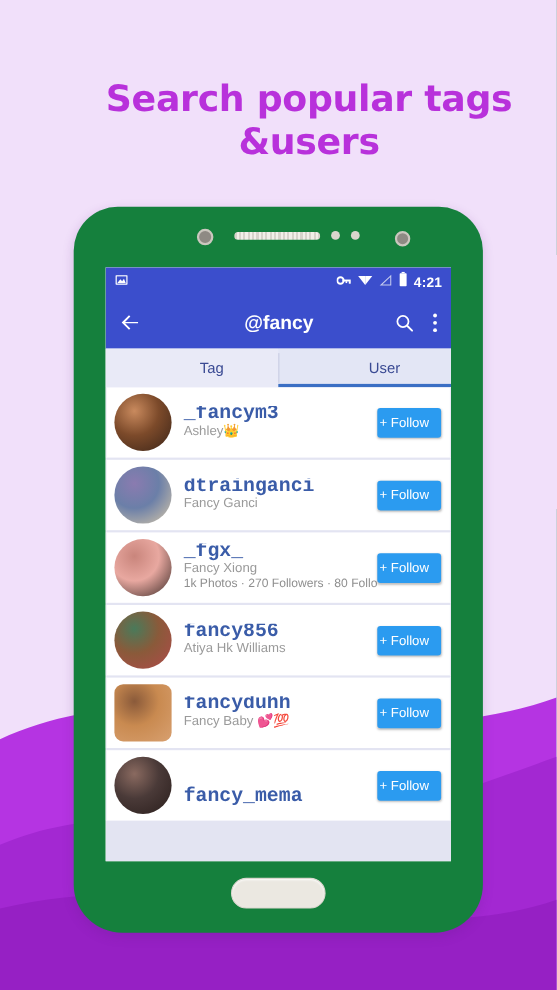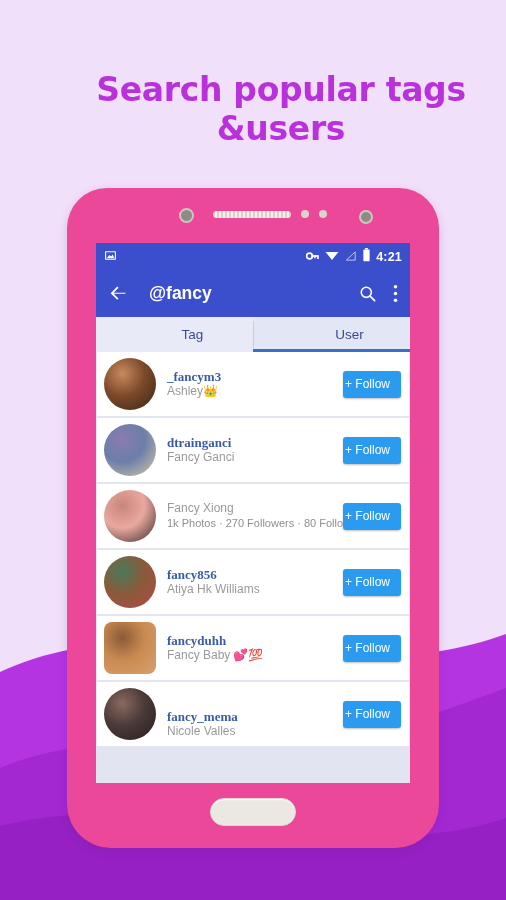--- a/index.html
+++ b/index.html
@@ -43,21 +43,21 @@
     font-family: "DejaVu Sans", sans-serif;
   }
 
   
   #phone {
     position: absolute;
     left: 67px;
     top: 188px;
     width: 372px;
     height: 660px;
-    background: #ec4899;
+    background: #15803d;
     border-radius: 40px 40px 44px 44px;
     box-shadow: 0 3px 10px rgba(90, 30, 120, 0.18);
   }
   #phone-top {
     position: absolute;
     left: 0;
     top: 0;
     width: 372px;
     height: 55px;
   }
@@ -195,26 +195,26 @@
     overflow: hidden;
   }
   .avatar.sq { border-radius: 8px; }
   .row-text {
     flex: 1;
     padding-left: 11px;
     min-width: 0;
     overflow: hidden;
   }
   .uname {
-    font-size: 13px;
+    font-size: 18px;
     font-weight: bold;
     color: #3a5ca8;
     line-height: 15px;
     white-space: nowrap;
-    font-family: Liberation Serif, serif;
+    font-family: Liberation Mono, monospace;
   }
   .fullname {
     font-size: 12px;
     color: #9a9a9a;
     line-height: 15px;
     white-space: nowrap;
     font-family: "Liberation Sans", sans-serif;
   }
   .stats {
     font-size: 11px;
@@ -311,21 +311,21 @@
           <span>
             <svg width="9" height="14" viewBox="0 0 12 20">
               <rect x="4" y="0" width="4" height="2" fill="#fff"></rect>
               <rect x="1.5" y="2" width="9" height="17" rx="1" fill="#fff"></rect>
             </svg>
           </span>
           <span id="clock">4:21</span>
         </div>
       </div>
 
-      <div id="toolbar" style="background: rgb(59, 78, 204);">
+      <div id="toolbar" style="background: rgb(59, 78, 204); text-align: center;">
         <span class="tb-icon">
           <svg width="21" height="21" viewBox="0 0 24 24">
             <path d="M20 11 H6.5 L12 5.5 L10.6 4 L3 11.6 L10.6 19.2 L12 17.8 L6.5 12.3 H20 Z" fill="#fff"></path>
           </svg>
         </span>
         <span id="toolbar-title">@fancy</span>
         <span class="tb-icon" style="margin-right:16px;">
           <svg width="19" height="19" viewBox="0 0 24 24">
             <circle cx="10.5" cy="10.5" r="6.4" fill="none" stroke="#fff" stroke-width="2"></circle>
             <line x1="15.3" y1="15.3" x2="21" y2="21" stroke="#fff" stroke-width="2.2" stroke-linecap="round"></line>
@@ -363,20 +363,21 @@
             <div class="avatar" style="background: radial-gradient(circle at 35% 30%, rgb(138, 123, 176) 0%, rgb(107, 127, 168) 45%, rgb(216, 200, 168) 100%);"></div>
             <div class="row-text">
               <div class="uname" style="color: rgb(58, 92, 168);">dtrainganci</div>
               <div class="fullname">Fancy Ganci</div>
             </div>
             <button class="follow-btn" style="background: rgb(43, 155, 240);">+ Follow</button>
           </div>
           <div class="row">
             <div class="avatar" style="background: radial-gradient(circle at 35% 30%, rgb(201, 133, 124) 0%, rgb(232, 168, 160) 45%, rgb(58, 42, 38) 100%);"></div>
             <div class="row-text">
+              <div class="uname" style="color: rgb(58, 92, 168);">_fgx_</div>
               <div class="fullname">Fancy Xiong</div>
               <div class="stats">1k Photos · 270 Followers · 80 Following</div>
             </div>
             <button class="follow-btn" style="background: rgb(43, 155, 240);">+ Follow</button>
           </div>
           <div class="row">
             <div class="avatar" style="background: radial-gradient(circle at 35% 30%, rgb(74, 122, 90) 0%, rgb(138, 90, 58) 45%, rgb(176, 74, 74) 100%);"></div>
             <div class="row-text">
               <div class="uname" style="color: rgb(58, 92, 168);">fancy856</div>
               <div class="fullname">Atiya Hk Williams</div>
@@ -388,21 +389,20 @@
             <div class="row-text">
               <div class="uname" style="color: rgb(58, 92, 168);">fancyduhh</div>
               <div class="fullname">Fancy Baby 💕💯</div>
             </div>
             <button class="follow-btn" style="background: rgb(43, 155, 240);">+ Follow</button>
           </div>
           <div class="row">
             <div class="avatar" style="background: radial-gradient(circle at 35% 30%, rgb(138, 106, 96) 0%, rgb(74, 58, 56) 45%, rgb(42, 30, 28) 100%);"></div>
             <div class="row-text">
               <div class="uname" style="color: rgb(58, 92, 168); margin-top: 20px;">fancy_mema</div>
-              <div class="fullname">Nicole Valles</div>
             </div>
             <button class="follow-btn" style="background: rgb(43, 155, 240);">+ Follow</button>
           </div>
         </div>
 
     </div>
 
     <div id="home-btn"></div>
   </div>
 

